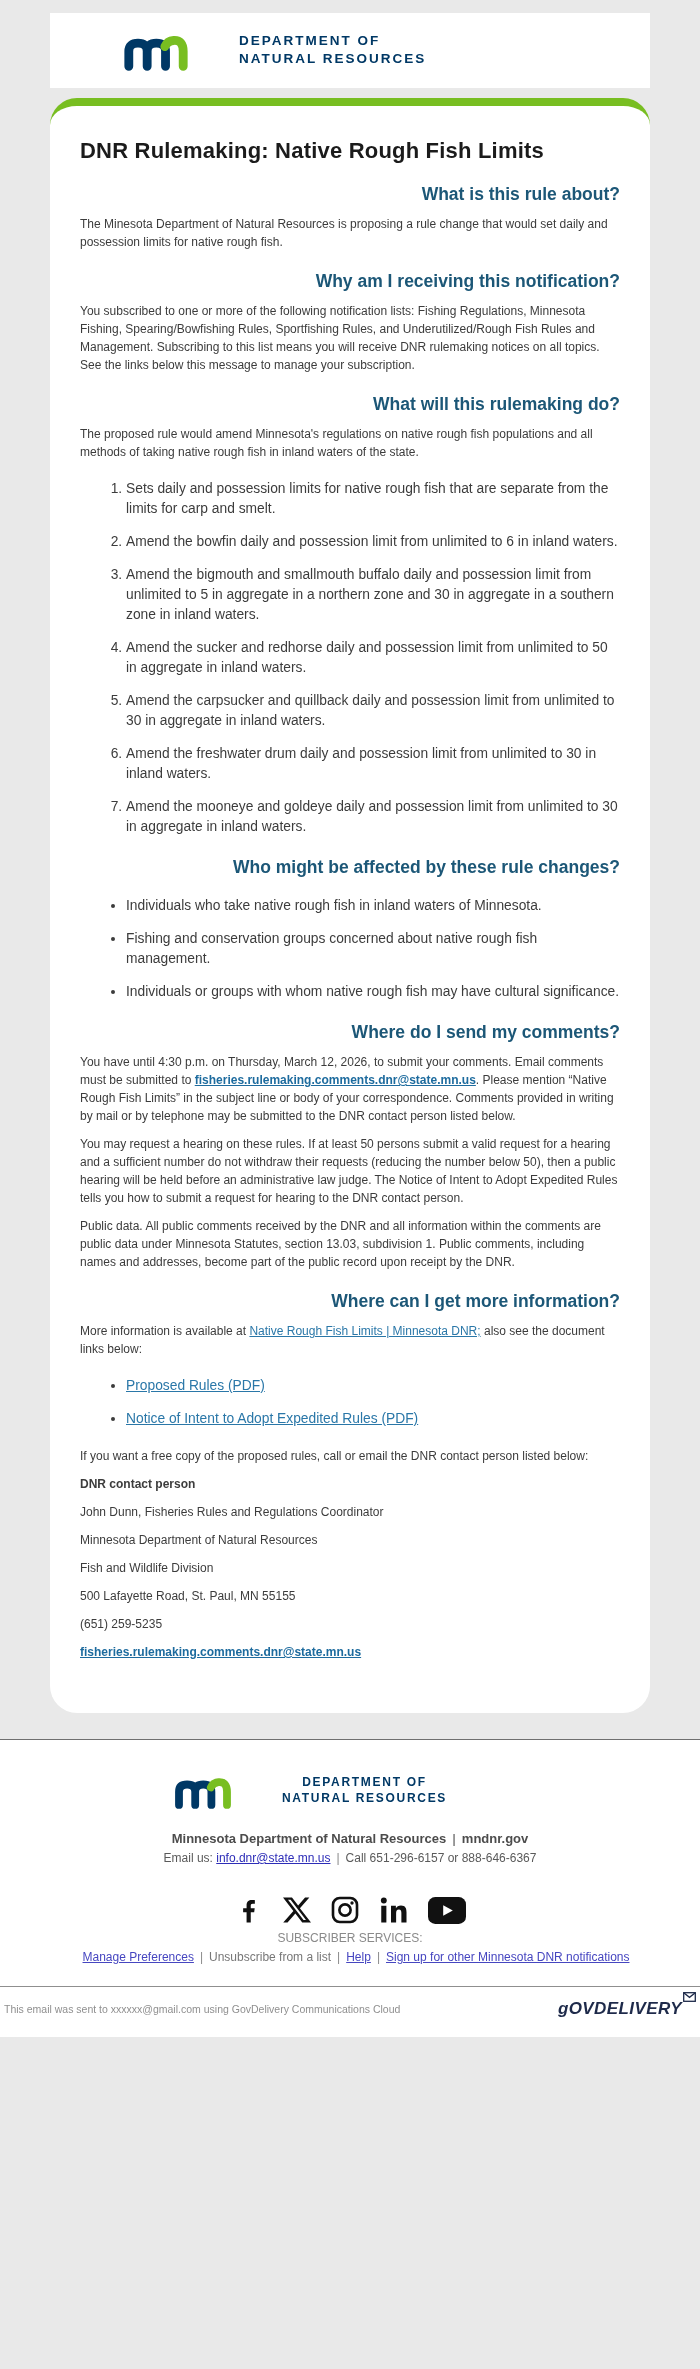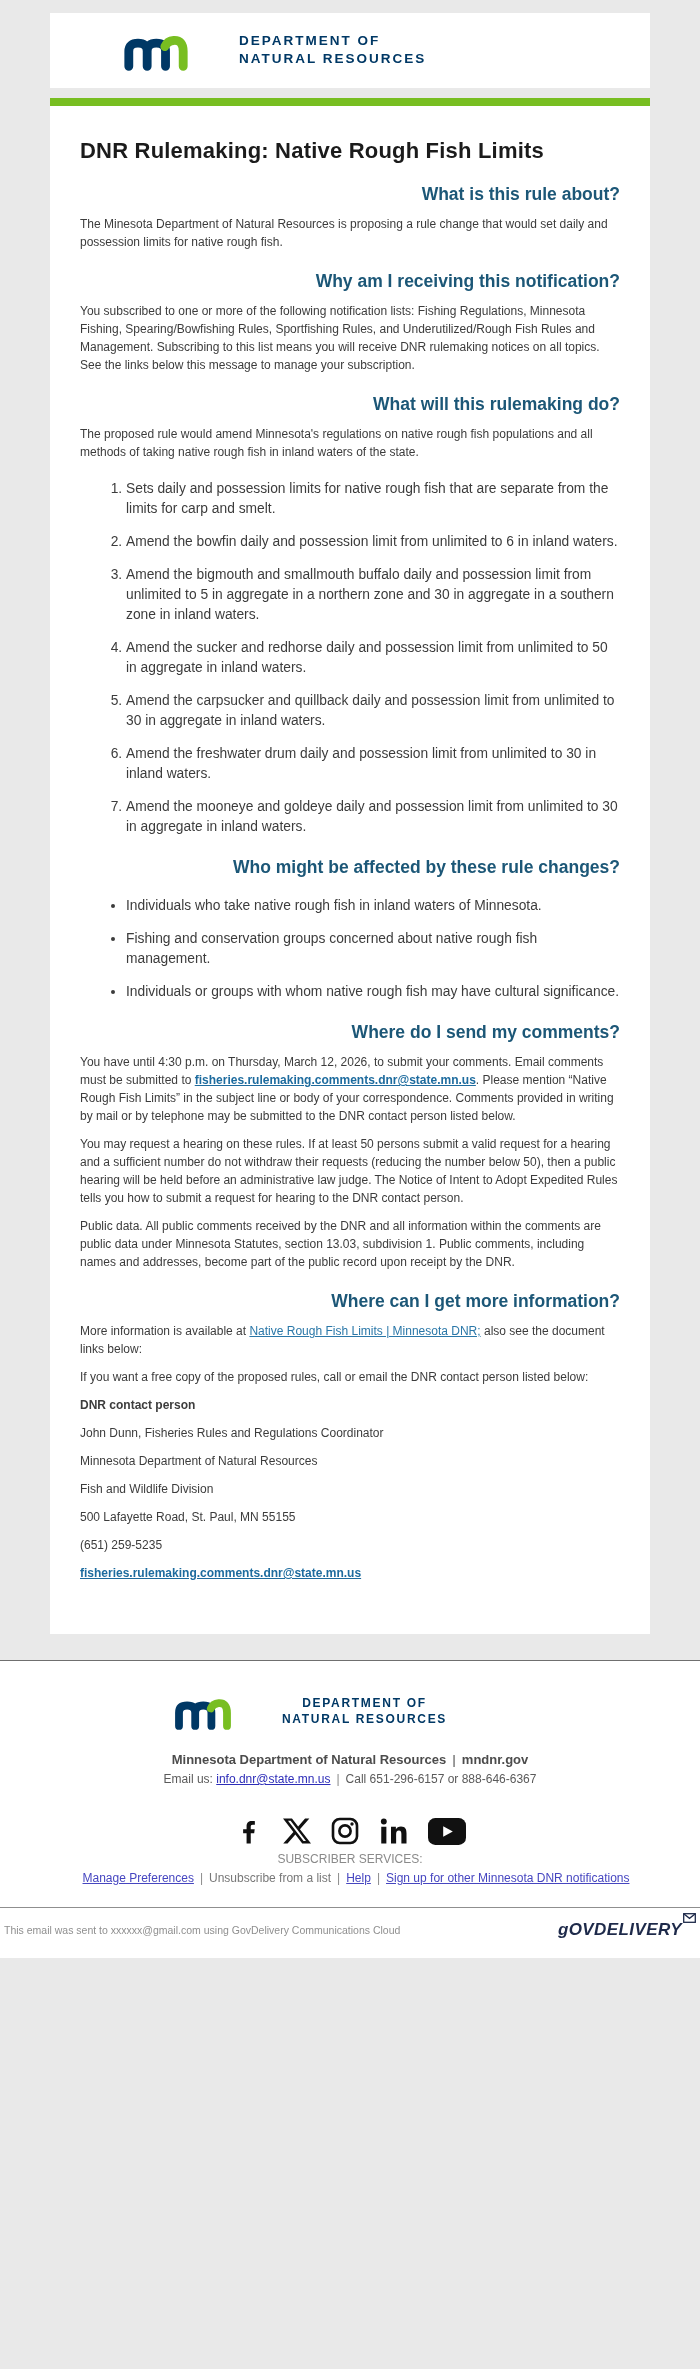--- a/index.html
+++ b/index.html
@@ -29,20 +29,21 @@
     line-height:1.3;
   }
   .logo-text.small{font-size:12px;letter-spacing:1.7px;}
 
   
   .card{
     background:#fff;
     margin:0 50px 26px 50px;
     border-top:8px solid #78be21;
     padding:16px 30px 42px 30px;
+    border-radius:27px;
   }
   h1{
     font-size:22px;
     color:#1b1b1b;
     margin:16px 0 2px 0;
     letter-spacing:.2px;
   }
   h2{
     font-size:17.5px;
     color:#1c5777;
@@ -155,20 +156,24 @@
       <li>Individuals or groups with whom native rough fish may have cultural significance.</li>
     </ul>
 
     <h2>Where do I send my comments?</h2>
     <p><span>You have until 4:30 p.m. on Thursday, March 12, 2026, to submit your comments. Email comments must be submitted to </span><a class="body-link bold">fisheries.rulemaking.comments.dnr@state.mn.us</a><span>. Please mention “Native Rough Fish Limits” in the subject line or body of your correspondence. Comments provided in writing by mail or by telephone may be submitted to the DNR contact person listed below.</span></p>
     <p>You may request a hearing on these rules. If at least 50 persons submit a valid request for a hearing and a sufficient number do not withdraw their requests (reducing the number below 50), then a public hearing will be held before an administrative law judge. The Notice of Intent to Adopt Expedited Rules tells you how to submit a request for hearing to the DNR contact person.</p>
     <p>Public data. All public comments received by the DNR and all information within the comments are public data under Minnesota Statutes, section 13.03, subdivision 1. Public comments, including names and addresses, become part of the public record upon receipt by the DNR.</p>
 
     <h2>Where can I get more information?</h2>
     <p><span>More information is available at </span><a class="body-link">Native Rough Fish Limits | Minnesota DNR;</a><span> also see the document links below:</span></p>
+    <ul>
+      <li><a class="body-link">Proposed Rules (PDF)</a></li>
+      <li><a class="body-link">Notice of Intent to Adopt Expedited Rules (PDF)</a></li>
+    </ul>
     <p>If you want a free copy of the proposed rules, call or email the DNR contact person listed below:</p>
 
     <p class="contact-label">DNR contact person</p>
     <p>John Dunn, Fisheries Rules and Regulations Coordinator</p>
     <p>Minnesota Department of Natural Resources</p>
     <p>Fish and Wildlife Division</p>
     <p>500 Lafayette Road, St. Paul, MN 55155</p>
     <p>(651) 259-5235</p>
     <p><a class="body-link bold">fisheries.rulemaking.comments.dnr@state.mn.us</a></p>
   </div>

